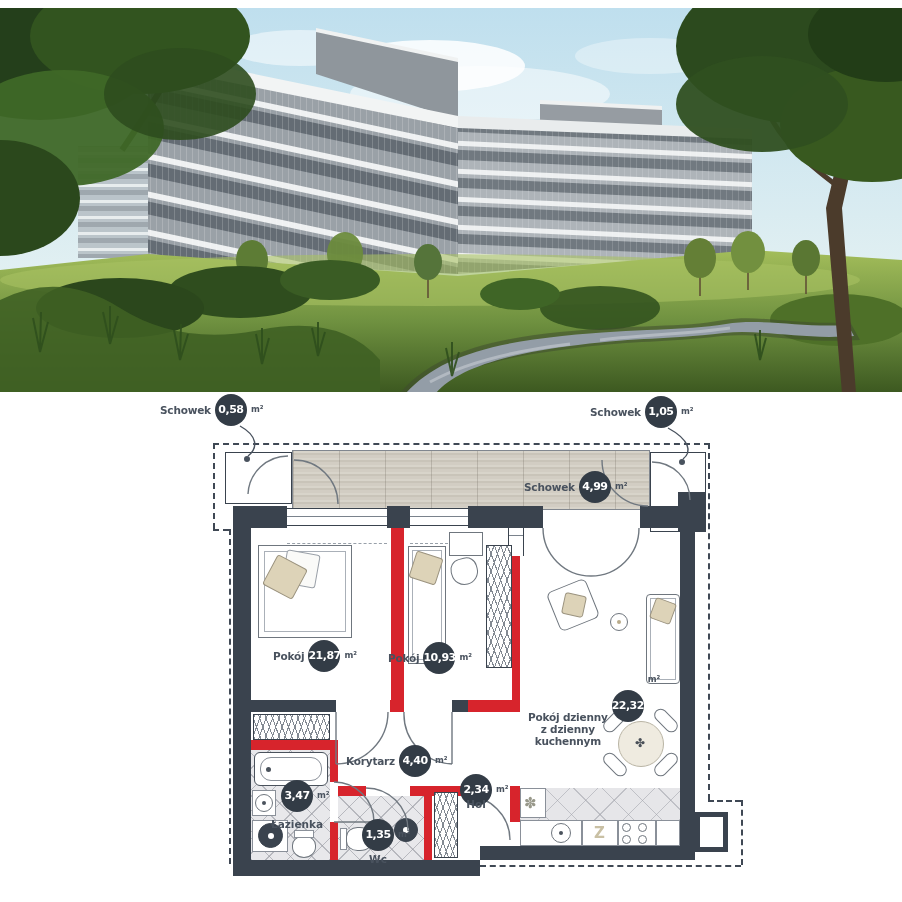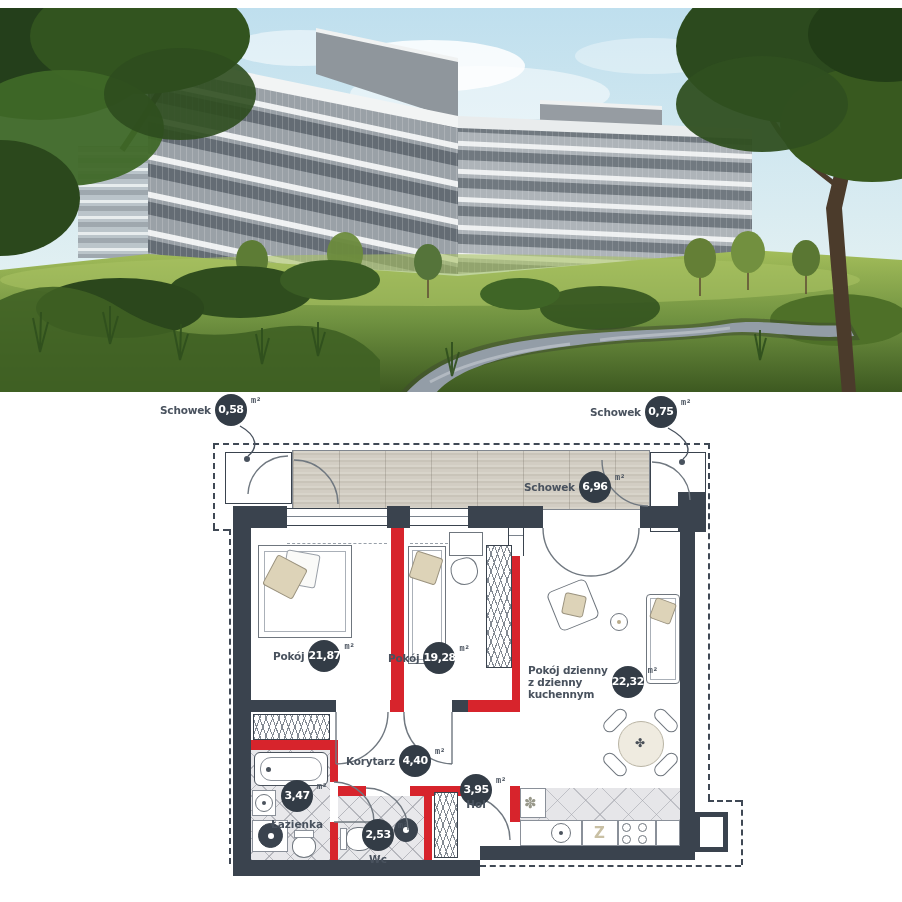--- a/index.html
+++ b/index.html
@@ -37,24 +37,24 @@
   .box{position:absolute;background:#fff;border:1.4px solid #6f767e;box-sizing:border-box;}
   .box2{position:absolute;background:#fff;border:1.2px solid #8a9099;box-sizing:border-box;}
   .circle{position:absolute;border:1.4px solid #6f767e;border-radius:50%;box-sizing:border-box;background:#fff;}
   .dot{position:absolute;background:#4a525c;border-radius:50%;}
   .pillow{position:absolute;border:1.2px solid #9a927e;background:#ddd3b8;border-radius:3px;}
   .pillow.white{background:#fafaf8;border-color:#9aa0a8;}
   .dashdot{position:absolute;border-top:1.2px dashed #98a0a9;height:0;}
   
   .badge{position:absolute;display:flex;align-items:center;gap:4px;z-index:30;}
   .blabel{font-size:10.5px;font-weight:bold;color:#49525e;letter-spacing:-.2px;white-space:nowrap;}
-  .bcol{display:flex;flex-direction:column;align-items:flex-start;line-height:12px;}
+  .bcol{display:flex;flex-direction:column;align-items:center;line-height:12px;margin-top:47px;}
   .bcircle{width:32px;height:32px;border-radius:50%;background:#333c46;color:#fff;
            font-size:11px;font-weight:bold;text-align:center;line-height:32px;letter-spacing:-.5px;flex:0 0 32px;}
-  .bunit{font-size:8.5px;font-weight:bold;color:#49525e;align-self:flex-start;margin-top:2px;font-family:Liberation Mono, monospace;}
+  .bunit{font-size:8.5px;font-weight:bold;color:#49525e;align-self:flex-start;margin-top:10px;}
   .blone{position:absolute;font-size:10.5px;font-weight:bold;color:#49525e;text-align:center;z-index:30;}
   .zletter{position:absolute;font-size:15px;font-weight:bold;color:#c9c0a4;z-index:6;}
   .plant{position:absolute;font-size:15px;color:#98988a;z-index:6;}
   .tcenter{position:absolute;font-size:12px;color:#4a5058;z-index:6;}
 </style>
 </head>
 <body>
 
 <div id="stage">
 
@@ -315,36 +315,36 @@
       <circle cx="682" cy="70" r="3" fill="#49525e"></circle>
     </svg>
 
     <div class="badge" style="left:160px;top:2px;">
       <span class="blabel">Schowek</span>
       <span class="bcircle">0,58</span>
       <span class="bunit">m²</span>
     </div>
     <div class="badge" style="left:590px;top:4px;">
       <span class="blabel">Schowek</span>
-      <span class="bcircle">0,75</span>
+      <span class="bcircle">1,05</span>
       <span class="bunit">m²</span>
     </div>
     <div class="badge" style="left:524px;top:79px;">
       <span class="blabel">Schowek</span>
-      <span class="bcircle">6,96</span>
+      <span class="bcircle">4,99</span>
       <span class="bunit">m²</span>
     </div>
     <div class="badge" style="left:273px;top:248px;">
       <span class="blabel">Pokój</span>
       <span class="bcircle">21,87</span>
       <span class="bunit">m²</span>
     </div>
     <div class="badge" style="left:388px;top:250px;">
       <span class="blabel">Pokój</span>
-      <span class="bcircle">19,28</span>
+      <span class="bcircle">10,93</span>
       <span class="bunit">m²</span>
     </div>
     <div class="badge" style="left:528px;top:272px;">
       <span class="bcol">
         <span class="blabel">Pokój dzienny</span>
         <span class="blabel">z dzienny</span>
         <span class="blabel">kuchennym</span>
       </span>
       <span class="bcircle">22,32</span>
       <span class="bunit">m²</span>
@@ -353,24 +353,24 @@
       <span class="blabel">Korytarz</span>
       <span class="bcircle">4,40</span>
       <span class="bunit">m²</span>
     </div>
     <div class="badge" style="left:281px;top:388px;">
       <span class="bcircle">3,47</span>
       <span class="bunit">m²</span>
     </div>
     <div class="blone" style="left:267px;top:426px;width:60px;">Łazienka</div>
     <div class="badge" style="left:362px;top:427px;">
-      <span class="bcircle">2,53</span>
+      <span class="bcircle">1,35</span>
       <span class="bunit">m²</span>
     </div>
     <div class="blone" style="left:358px;top:461px;width:40px;">Wc</div>
     <div class="badge" style="left:460px;top:382px;">
-      <span class="bcircle">3,95</span>
+      <span class="bcircle">2,34</span>
       <span class="bunit">m²</span>
     </div>
     <div class="blone" style="left:456px;top:406px;width:40px;text-align:center;">Hol</div>
 
   </div>
 </div>
 
 </body></html>

